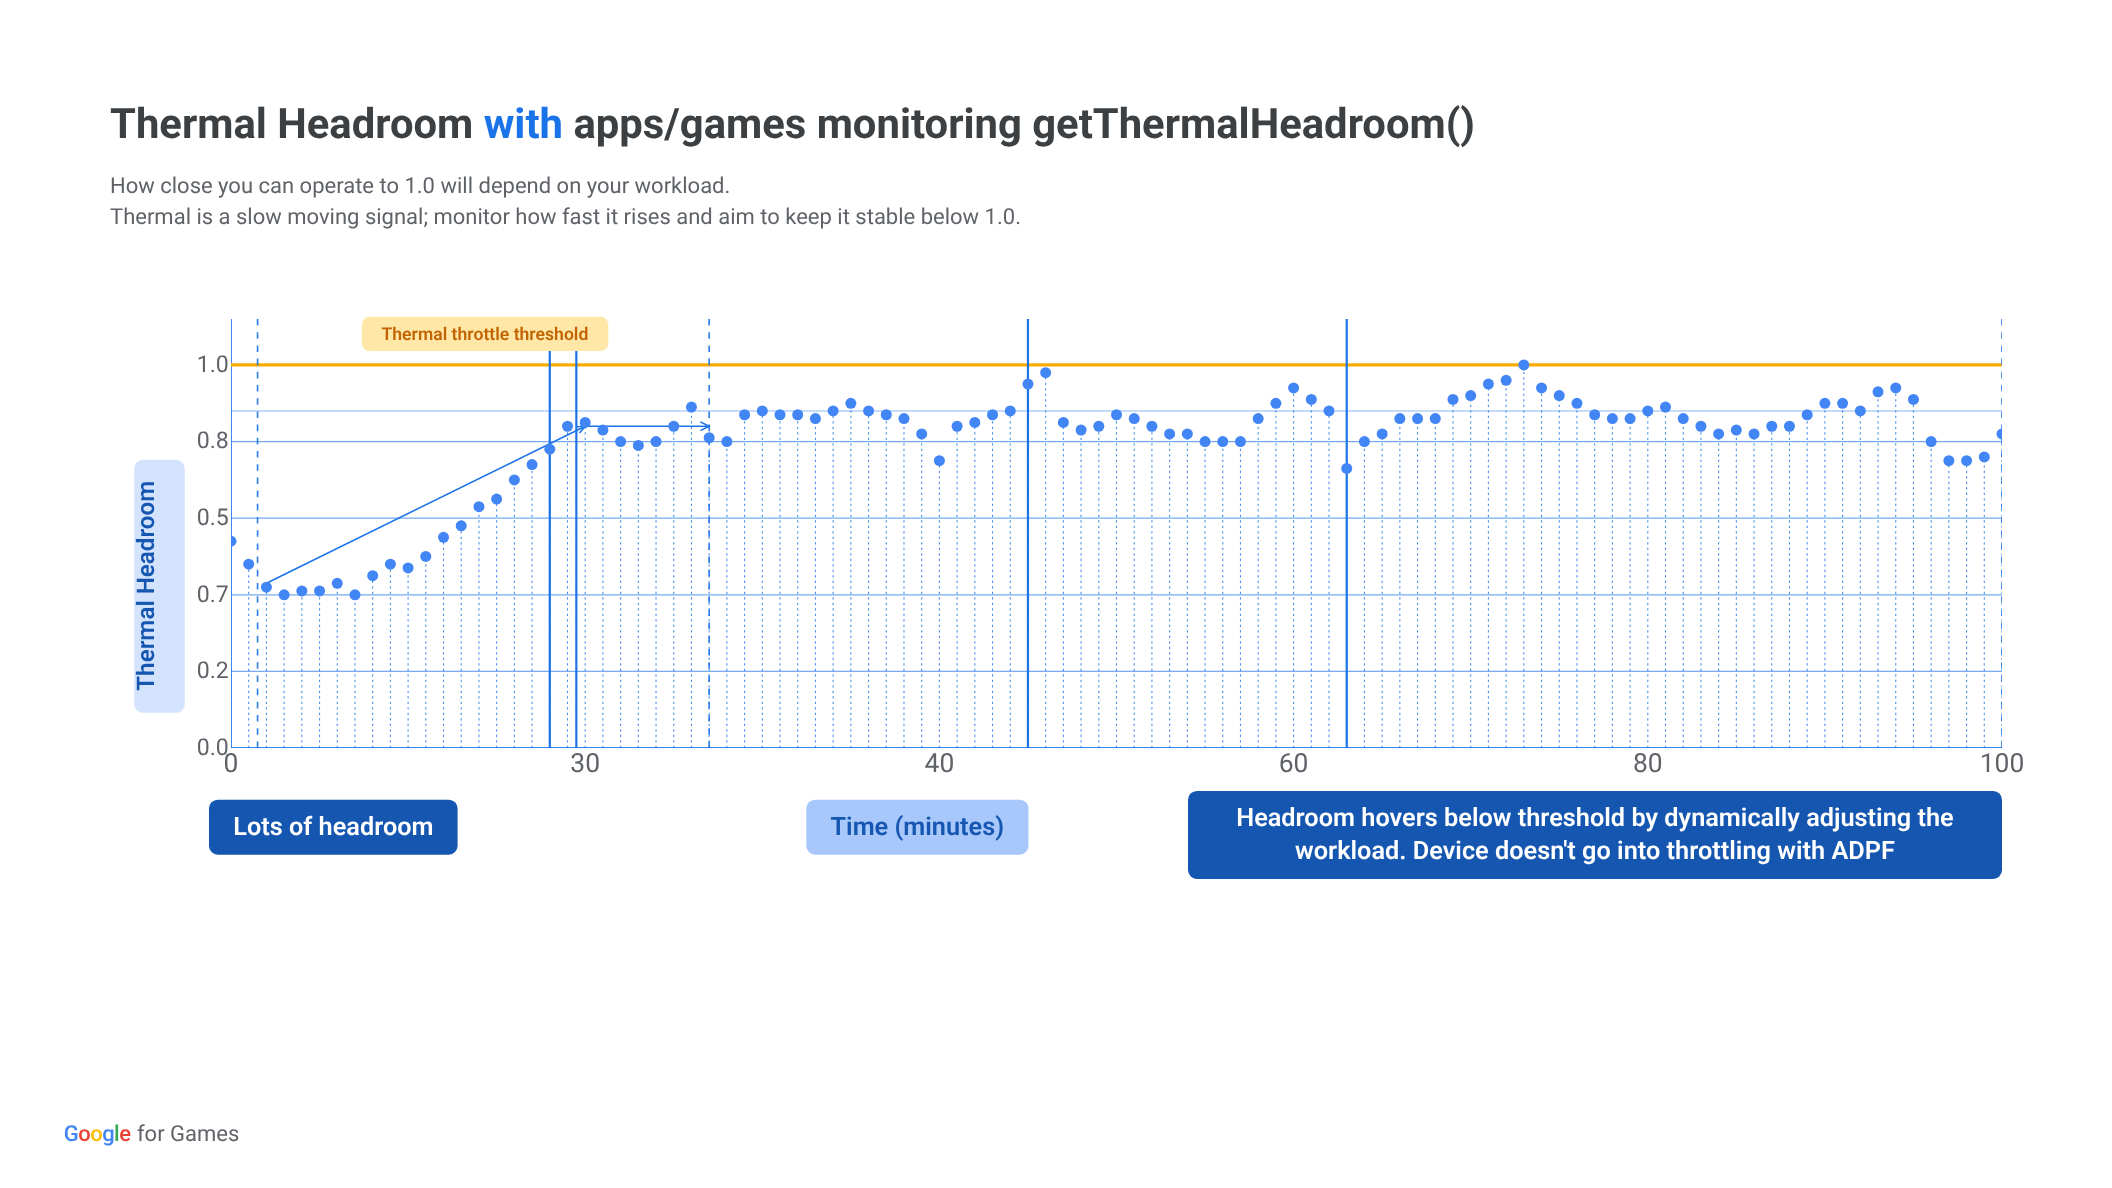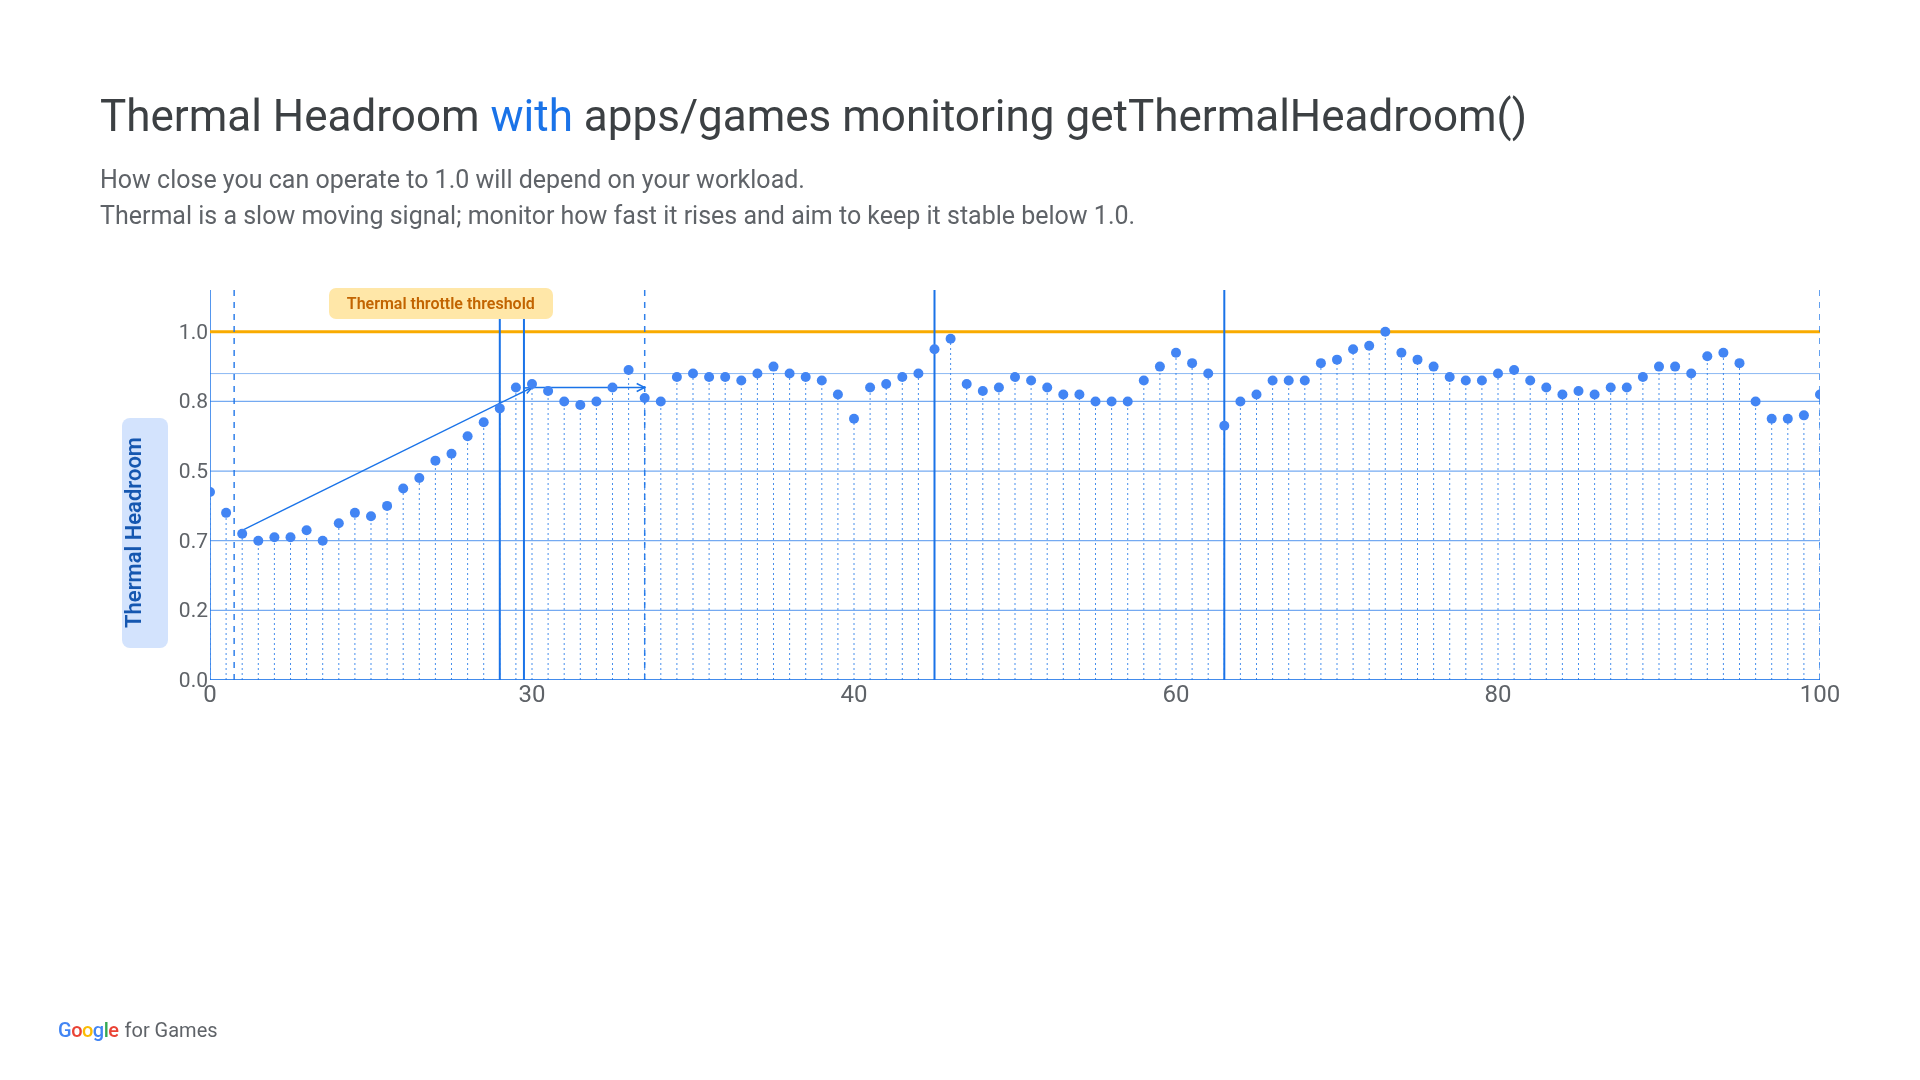--- a/index.html
+++ b/index.html
@@ -10,23 +10,23 @@
     --blue-point:#4285f4;
     --orange:#f9ab00;
     --orange-dark:#c26401;
     --orange-light:#ffe7a8;
     --grey-text:#5f6368;
     --dark-text:#3c4043;
   }
   html,body{margin:0;padding:0;width:1920px;height:1080px;background:#fff;
     font-family:"Google Sans","Product Sans",Roboto,Arial,sans-serif;overflow:hidden}
   .slide{position:relative;width:1920px;height:1080px;padding:90px 100px 0 100px;box-sizing:border-box}
-  .title{font-size:44px;font-weight:400;color:var(--dark-text);line-height:1.22;margin:0 0 18px 0}
+  .title{font-size:38px;font-weight:700;color:var(--dark-text);line-height:1.22;margin:0 0 18px 0}
   .title .accent{color:var(--blue)}
-  .subtitle{font-size:25px;color:var(--grey-text);line-height:1.45;margin:0 0 0 0}
+  .subtitle{font-size:20px;color:var(--grey-text);line-height:1.45;margin:0 0 0 0}
   .chart-wrap{position:absolute;left:100px;right:100px;top:290px;height:430px}
   .ylabel-box{position:absolute;left:22px;top:128px;width:46px;height:230px;
     background:var(--blue-lighter);border-radius:8px}
   .ylabel{position:absolute;left:-62px;top:230px;transform:rotate(-90deg);
     transform-origin:center;color:var(--blue-dark);font-weight:600;font-size:22px;white-space:nowrap}
   .plot{position:absolute;left:110px;right:0;top:0;bottom:40px}
   .plot svg{width:100%;height:100%;display:block}
   .xticks{position:absolute;left:110px;right:0;bottom:0;height:40px}
   .xtick{position:absolute;top:0;transform:translateX(-50%);color:var(--grey-text);font-size:24px}
   .yticks{position:absolute;left:60px;top:0;bottom:40px;width:48px}
@@ -301,20 +301,25 @@
     <div class="xticks" id="xticks">
         <div class="xtick" style="left: 0%;">0</div>
         <div class="xtick" style="left: 20%;">30</div>
         <div class="xtick" style="left: 40%;">40</div>
         <div class="xtick" style="left: 60%;">60</div>
         <div class="xtick" style="left: 80%;">80</div>
         <div class="xtick" style="left: 100%;">100</div>
       </div>
   </div>
 
+  <div class="pills">
+    <div class="pill dark" id="pill-left" style="left:32px;top:2px">Lots of headroom</div>
+    <div class="pill light" id="pill-mid" style="left:575px;top:2px">Time (minutes)</div>
+    <div class="pill dark" id="pill-right" style="right:0;top:-6px;width:740px">Headroom hovers below threshold by dynamically adjusting the workload. Device doesn't go into throttling with ADPF</div>
+  </div>
 
   <div class="brand">
     <span class="goog">
       <span class="g-b">G</span><span class="g-r">o</span><span class="g-y">o</span><span class="g-b">g</span><span class="g-g">l</span><span class="g-r">e</span>
     </span>
     <span>for Games</span>
   </div>
 
 </div>
 

